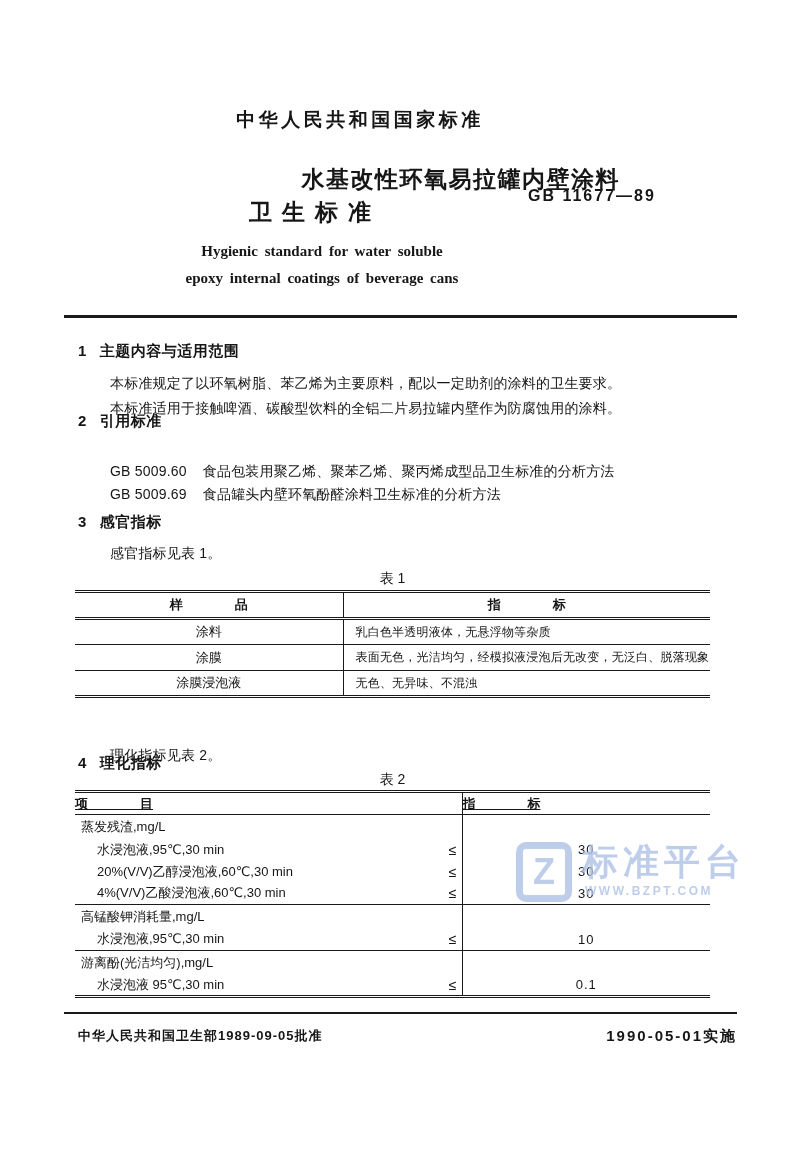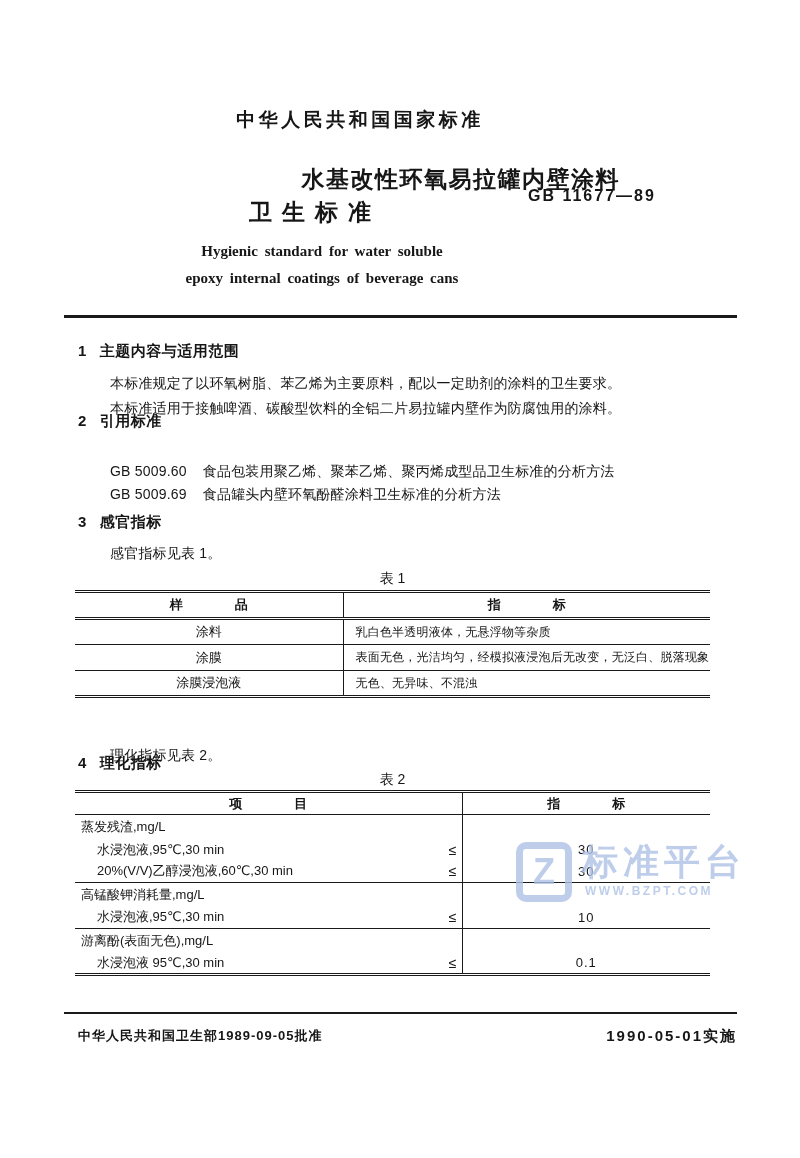--- a/index.html
+++ b/index.html
@@ -79,21 +79,21 @@
     position:absolute; left:75px; top:790px; width:635px;
     border-top:3px double #1a1a1a; border-bottom:3px double #1a1a1a;
     font-size:13px;
   }
   .t2 td { vertical-align:middle; padding:0; }
   .t2 col.c1 { width:355px; }
   .t2 col.c2 { width:32px; }
   .t2 col.c3 { width:248px; }
   .t2 td.div { border-right:1px solid #1a1a1a; }
   .t2 tr.head { height:23px; }
-  .t2 tr.head td { border-bottom:1px solid #1a1a1a; text-align:center; font-weight:bold; }
+  .t2 tr.head td { border-bottom:1px solid #1a1a1a; text-align:left; font-weight:bold;text-decoration:underline; }
   .t2 tr.grp { height:24px; }
   .t2 tr.grp td { border-top:1px solid #1a1a1a; }
   .t2 tr.grp.first td { border-top:none; }
   .t2 tr.grp td.item { padding-left:6px; }
   .t2 tr.sub { height:22px; }
   .t2 tr.sub td.item { padding-left:22px; }
   .t2 td.rel { text-align:right; padding-right:5px; font-size:14px; }
   .t2 td.val { text-align:center; letter-spacing:1px; }
 
   
@@ -200,32 +200,37 @@
     <tr class="sub">
       <td class="item">水浸泡液,95℃,30 min</td>
       <td class="rel div">≤</td>
       <td class="val">30</td>
     </tr>
     <tr class="sub">
       <td class="item">20%(V/V)乙醇浸泡液,60℃,30 min</td>
       <td class="rel div">≤</td>
       <td class="val">30</td>
     </tr>
+    <tr class="sub">
+      <td class="item">4%(V/V)乙酸浸泡液,60℃,30 min</td>
+      <td class="rel div">≤</td>
+      <td class="val">30</td>
+    </tr>
     <tr class="grp">
       <td class="item">高锰酸钾消耗量,mg/L</td>
       <td class="rel div"></td>
       <td class="val"></td>
     </tr>
     <tr class="sub">
       <td class="item">水浸泡液,95℃,30 min</td>
       <td class="rel div">≤</td>
       <td class="val">10</td>
     </tr>
     <tr class="grp">
-      <td class="item">游离酚(表面无色),mg/L</td>
+      <td class="item">游离酚(光洁均匀),mg/L</td>
       <td class="rel div"></td>
       <td class="val"></td>
     </tr>
     <tr class="sub">
       <td class="item">水浸泡液 95℃,30 min</td>
       <td class="rel div">≤</td>
       <td class="val">0.1</td>
     </tr>
   </tbody>
     </table>

